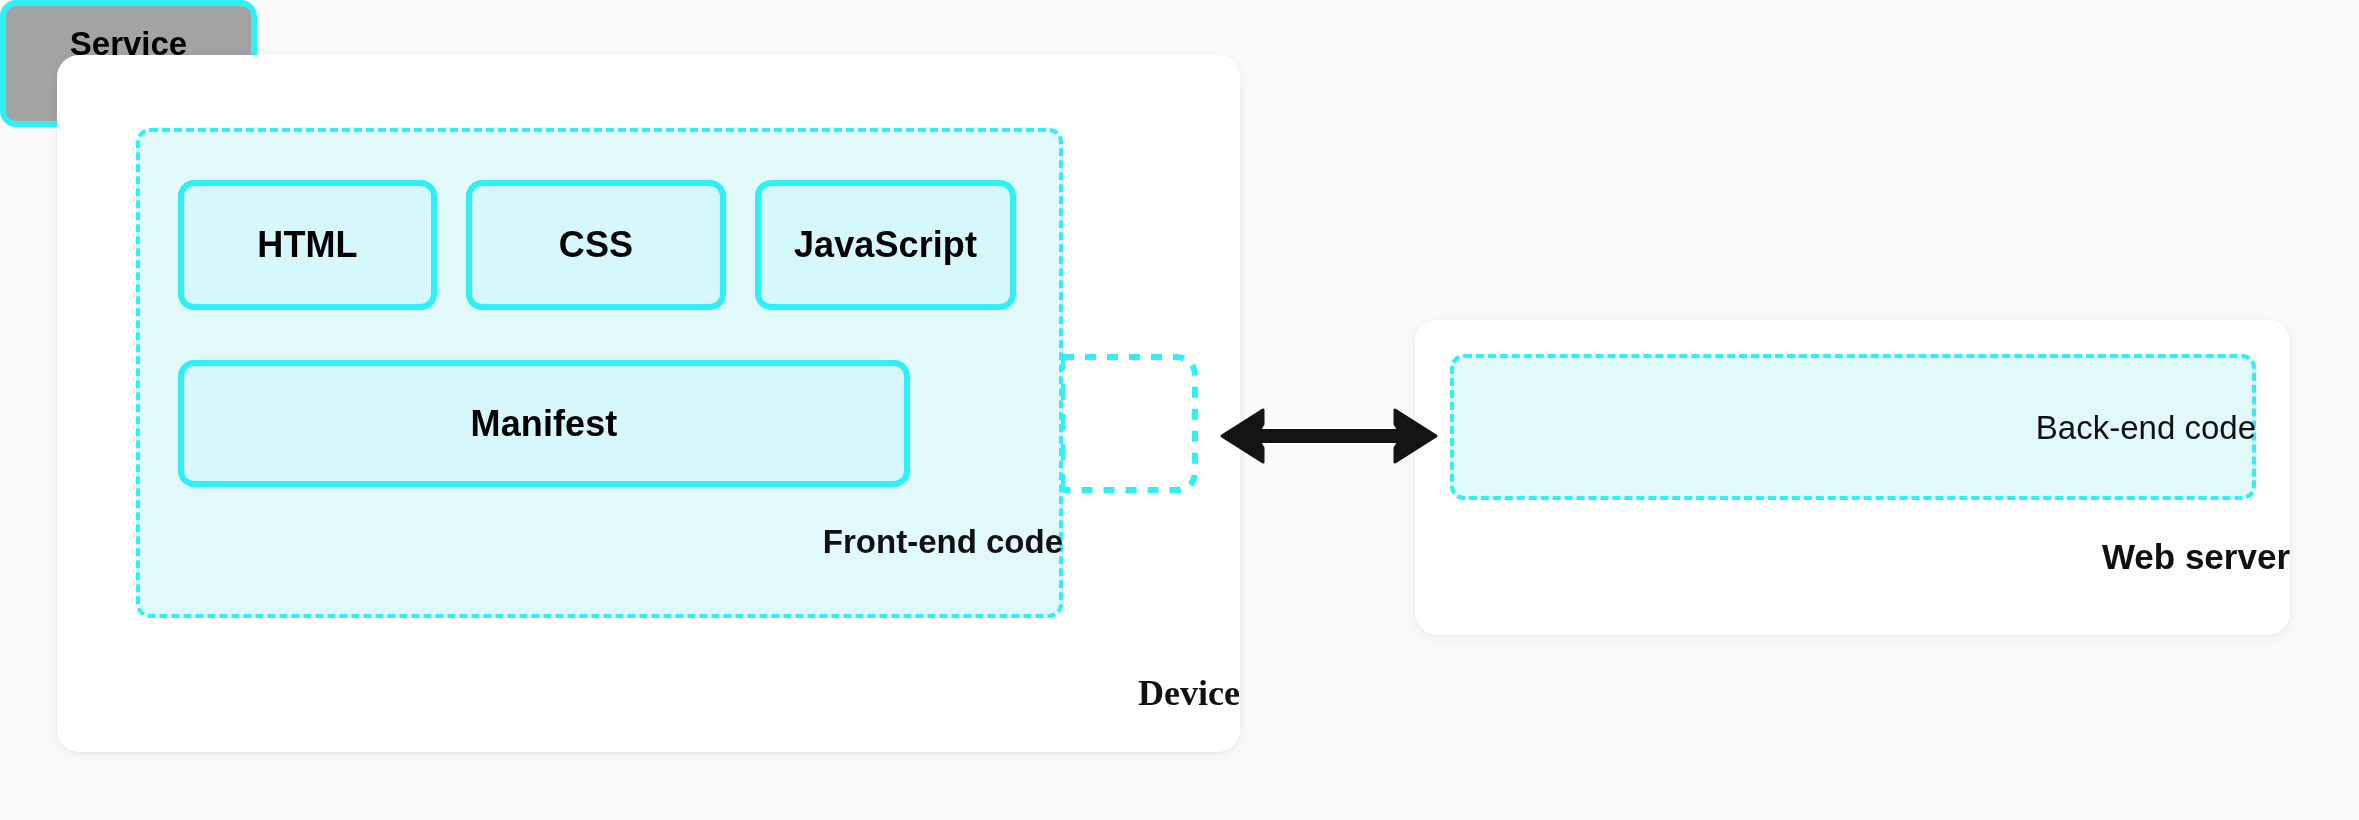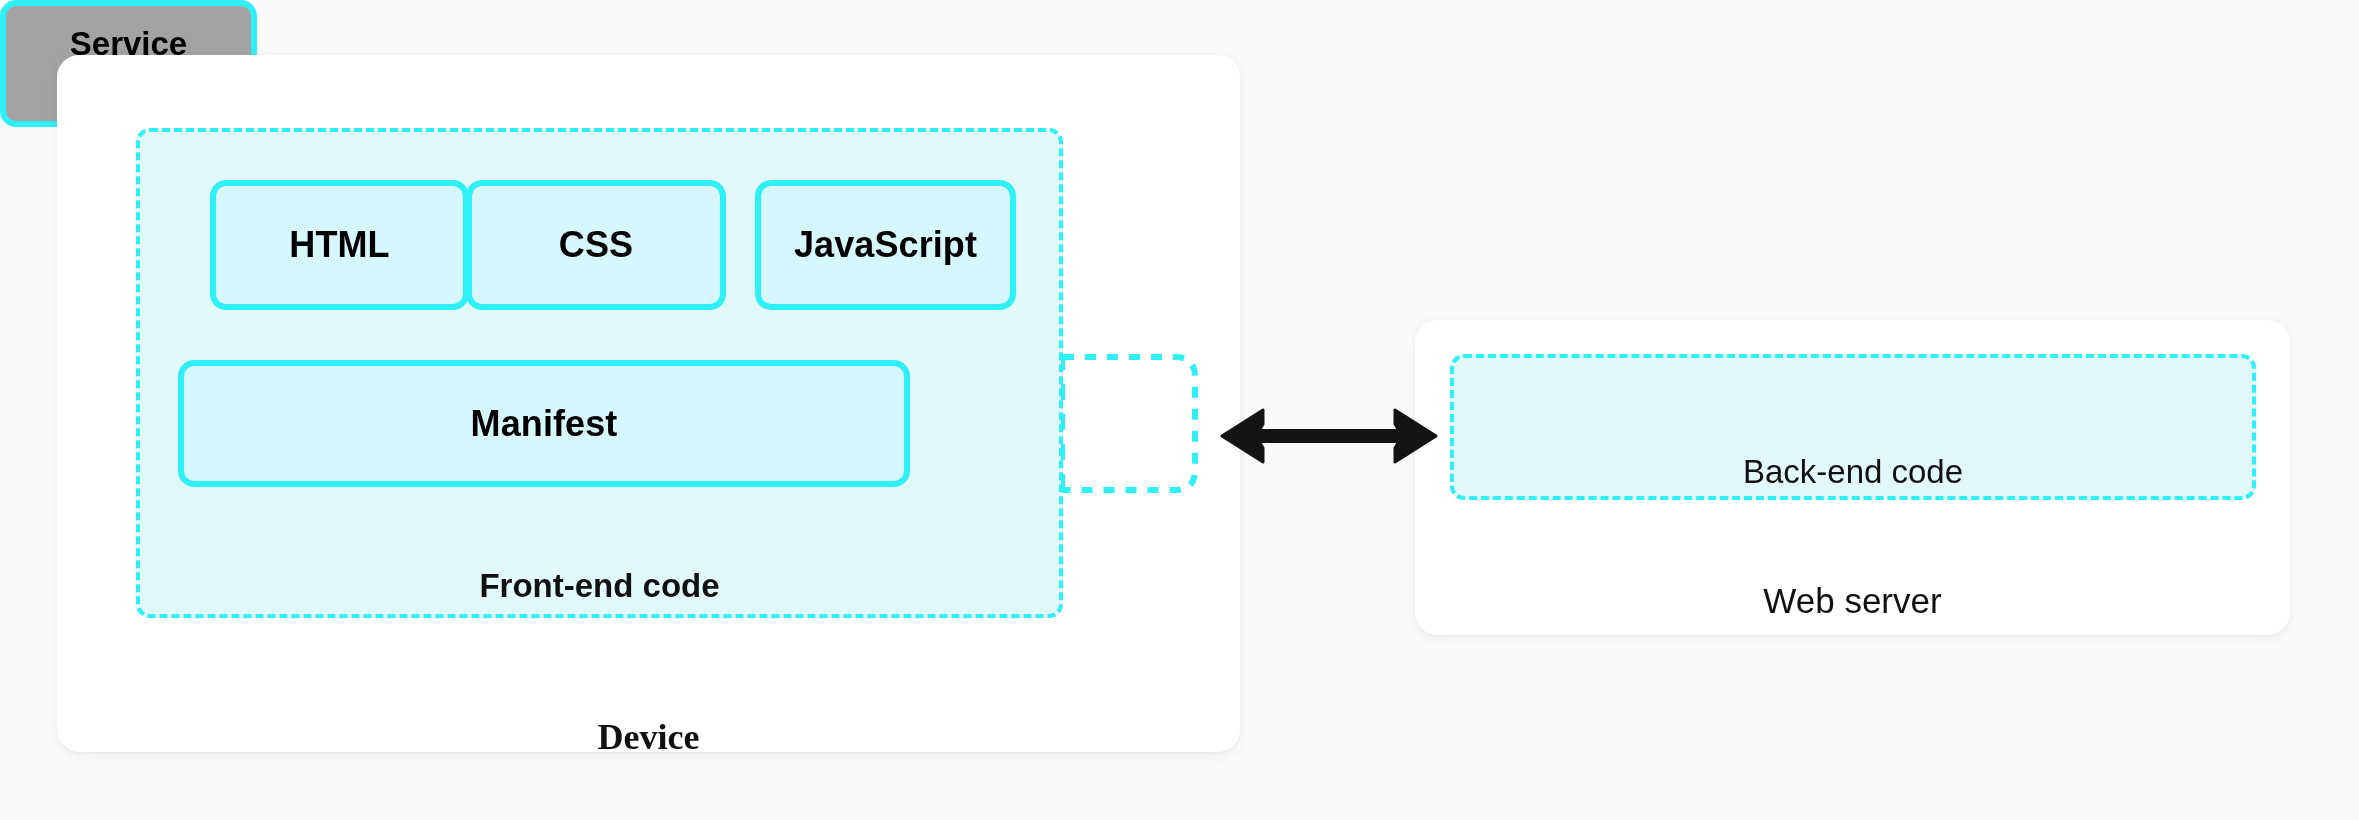--- a/index.html
+++ b/index.html
@@ -65,21 +65,21 @@
     box-sizing: border-box;
     display: flex;
     align-items: center;
     justify-content: center;
     font-weight: bold;
     font-size: 36px;
     color: #000000;
     letter-spacing: 0.1px;
     z-index: 3;
   }
-  #mod-html       { left: 178px; top: 180px; width: 259px; height: 130px; margin-left: 32px; }
+  #mod-html       { left: 178px; top: 180px; width: 259px; height: 130px; }
   #mod-css        { left: 466px; top: 180px; width: 260px; height: 130px; }
   #mod-javascript { left: 755px; top: 180px; width: 261px; height: 130px; }
   #mod-manifest   { left: 178px; top: 360px; width: 732px; height: 127px; }
 
   
   #mod-serviceworker {
     left: 935px; top: 360px;
     width: 257px; height: 127px;
     background: #a3a3a3;
     border: 6px solid #2ff0f7;
@@ -110,31 +110,30 @@
     width: 4px;  height: 139px;
     z-index: 6;
     pointer-events: none;
   }
 
   
   .region-label {
     position: absolute;
     font-size: 33px;
     color: #111111;
-    text-align: center;
+    text-align: right;
     z-index: 3;
-    margin-top: 44px;
   }
   #label-frontend {
     left: 136px; top: 523px; width: 927px;
     font-weight: bold;
   }
   #label-backend-title {
     left: 1415px; top: 537px; width: 875px;
-    font-weight: normal;
+    font-weight: bold;
     font-size: 35px;
   }
   #label-device {
     left: 57px; top: 672px; width: 1183px;
     font-weight: bold;
     font-size: 36px;
     font-family: Liberation Serif, serif;
   }
 
   

